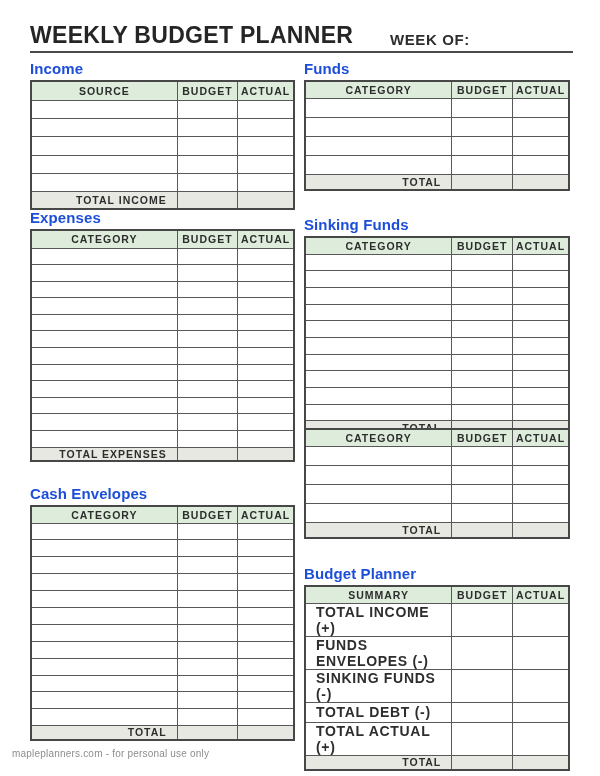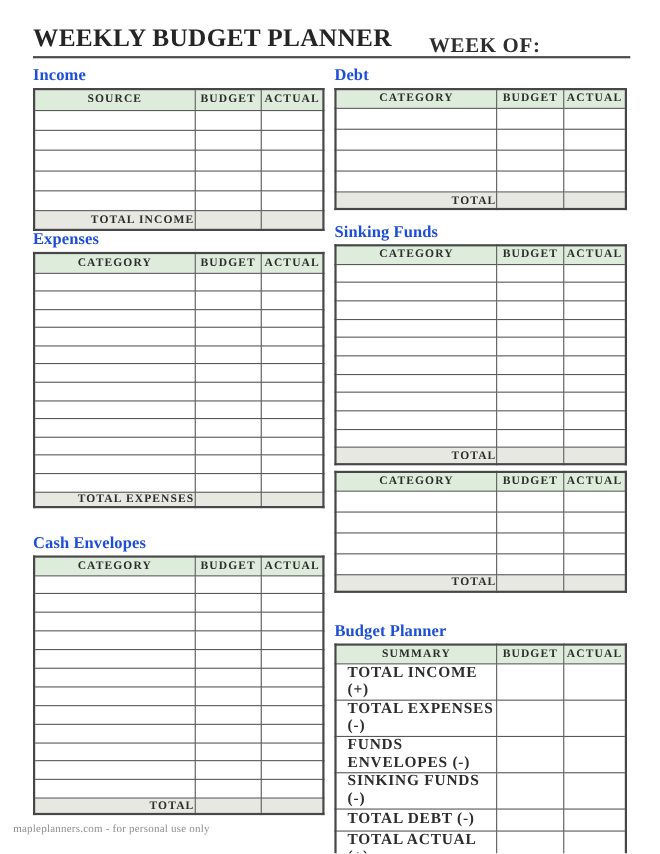--- a/index.html
+++ b/index.html
@@ -1,52 +1,52 @@
 <!DOCTYPE html>
 <html style="--header-bg: #ddecdb; --total-bg: #e8e8e3; --border: #585858; --outer-border: #474747;"><head>
 <meta charset="utf-8">
 <style>
   * { margin:0; padding:0; box-sizing:border-box; }
   html,body { background:#ffffff; }
   .page {
     position:relative;
     width:596px; height:776px;
     background:#ffffff;
-    font-family:Liberation Serif, serif;
+    font-family:Liberation Sans, sans-serif;
     overflow:hidden;
   }
   
   .main-title {
     position:absolute; left:30px; top:22px;
     font-size:23px; font-weight:bold; letter-spacing:.3px;
     color:#252525; white-space:nowrap;
   }
   .week-of {
     position:absolute; left:390px; top:31px;
-    font-size:19px; font-weight:bold; letter-spacing:.6px;
+    font-size:15px; font-weight:bold; letter-spacing:.6px;
     color:#2e2e2e;
   }
   .header-rule {
     position:absolute; left:30px; top:51px; width:543px; height:2px;
     background:#4a4a4a;
   }
   
   .section { position:absolute; }
   .section h2 {
     font-size:15px; font-weight:bold; color:#1d4ed8;
     line-height:16px; margin-bottom:3px; letter-spacing:.1px;
   }
   .col-left  { left:30px;  width:265px; }
   .col-right { left:304px; width:266px; }
 
   .sec-income         { top:61px;  }
   .sec-expenses       { top:210px; }
   .sec-cash_envelopes { top:486px; }
   .sec-debt           { top:61px;  }
-  .sec-sinking_funds  { top:203px; }
+  .sec-sinking_funds  { top:217px; }
   .sec-savings        { top:428px; }
   .sec-budget_planner { top:566px; }
 
   .sec-income         { --hh:19px; --rh:18.4px; --th:17px; }
   .sec-expenses       { --hh:18px; --rh:16.6px; --th:14px; }
   .sec-cash_envelopes { --hh:17px; --rh:16.9px; --th:14px; }
   .sec-debt           { --hh:17px; --rh:19.2px; --th:15px; }
   .sec-sinking_funds  { --hh:17px; --rh:16.7px; --th:15px; }
   .sec-savings        { --hh:17px; --rh:19px;   --th:16px; }
   .sec-budget_planner { --hh:17px; --rh:20.5px; --th:14px; }
@@ -70,21 +70,21 @@
     height:var(--rh); background:#ffffff;
     font-size:14px; font-weight:bold; letter-spacing:.7px;
     color:#2d2d2d; text-align:left; padding-left:10px; vertical-align:middle;
   }
   tr.total td {
     background:var(--total-bg);
     height:var(--th); vertical-align:middle;
   }
   td.total-label {
     font-size:10.5px; font-weight:bold; letter-spacing:1px;
-    color:#2d2d2d; text-align:right; 
+    color:#2d2d2d; text-align:right; padding-right:10px;
   }
   
   .footer {
     position:absolute; left:12px; top:748px; width:600px;
     text-align:left; font-size:10px; color:#8e8e8e; letter-spacing:.2px;
   }
 </style>
 </head>
 <body>
 
@@ -308,21 +308,21 @@
           <tr class="total">
             <td class="total-label">TOTAL</td>
             <td class="total-cell"></td>
             <td class="total-cell"></td>
           </tr>
         </tbody>
       </table>
   </div>
 
   <div class="section col-right sec-debt">
-    <h2>Debt</h2>
+    <h2>Funds</h2>
     <table>
         <colgroup>
           <col class="c1">
           <col class="c2">
           <col class="c3">
         </colgroup>
         <thead>
           <tr>
             <th>CATEGORY</th>
             <th>BUDGET</th>
@@ -493,25 +493,20 @@
             <th>ACTUAL</th>
           </tr>
         </thead>
         <tbody>
           <tr>
             <td class="summary-label">TOTAL INCOME (+)</td>
             <td class="empty"></td>
             <td class="empty"></td>
           </tr>
           <tr>
-            <td class="summary-label">TOTAL EXPENSES (-)</td>
-            <td class="empty"></td>
-            <td class="empty"></td>
-          </tr>
-          <tr>
             <td class="summary-label">FUNDS ENVELOPES (-)</td>
             <td class="empty"></td>
             <td class="empty"></td>
           </tr>
           <tr>
             <td class="summary-label">SINKING FUNDS (-)</td>
             <td class="empty"></td>
             <td class="empty"></td>
           </tr>
           <tr>

